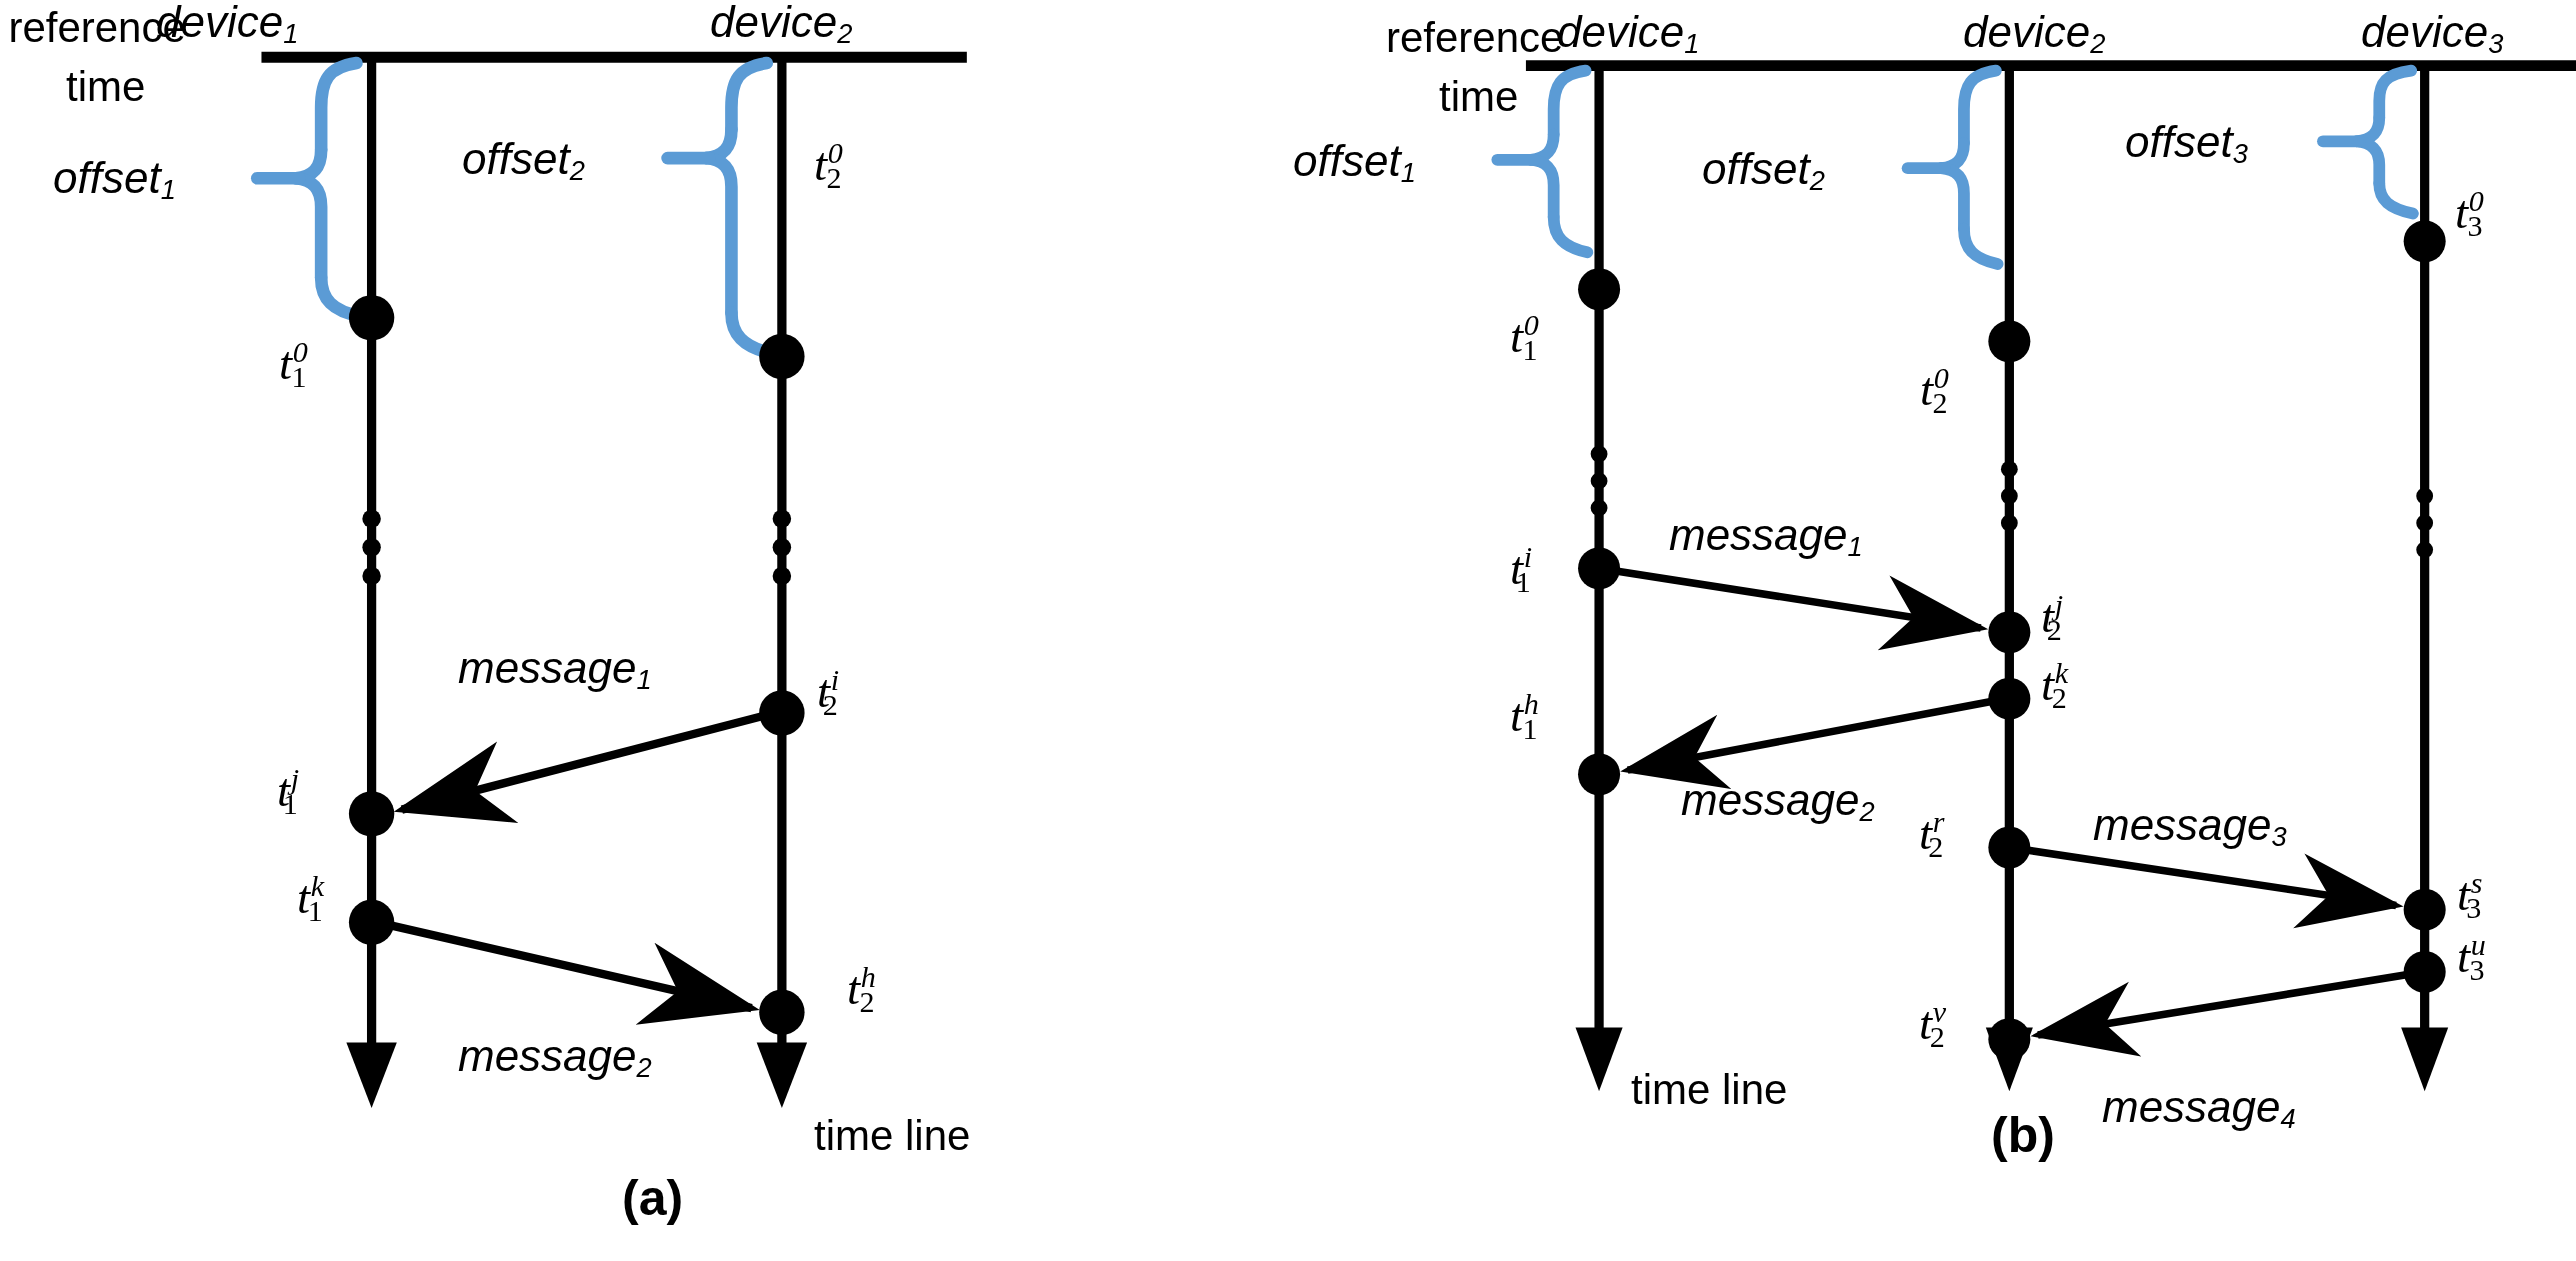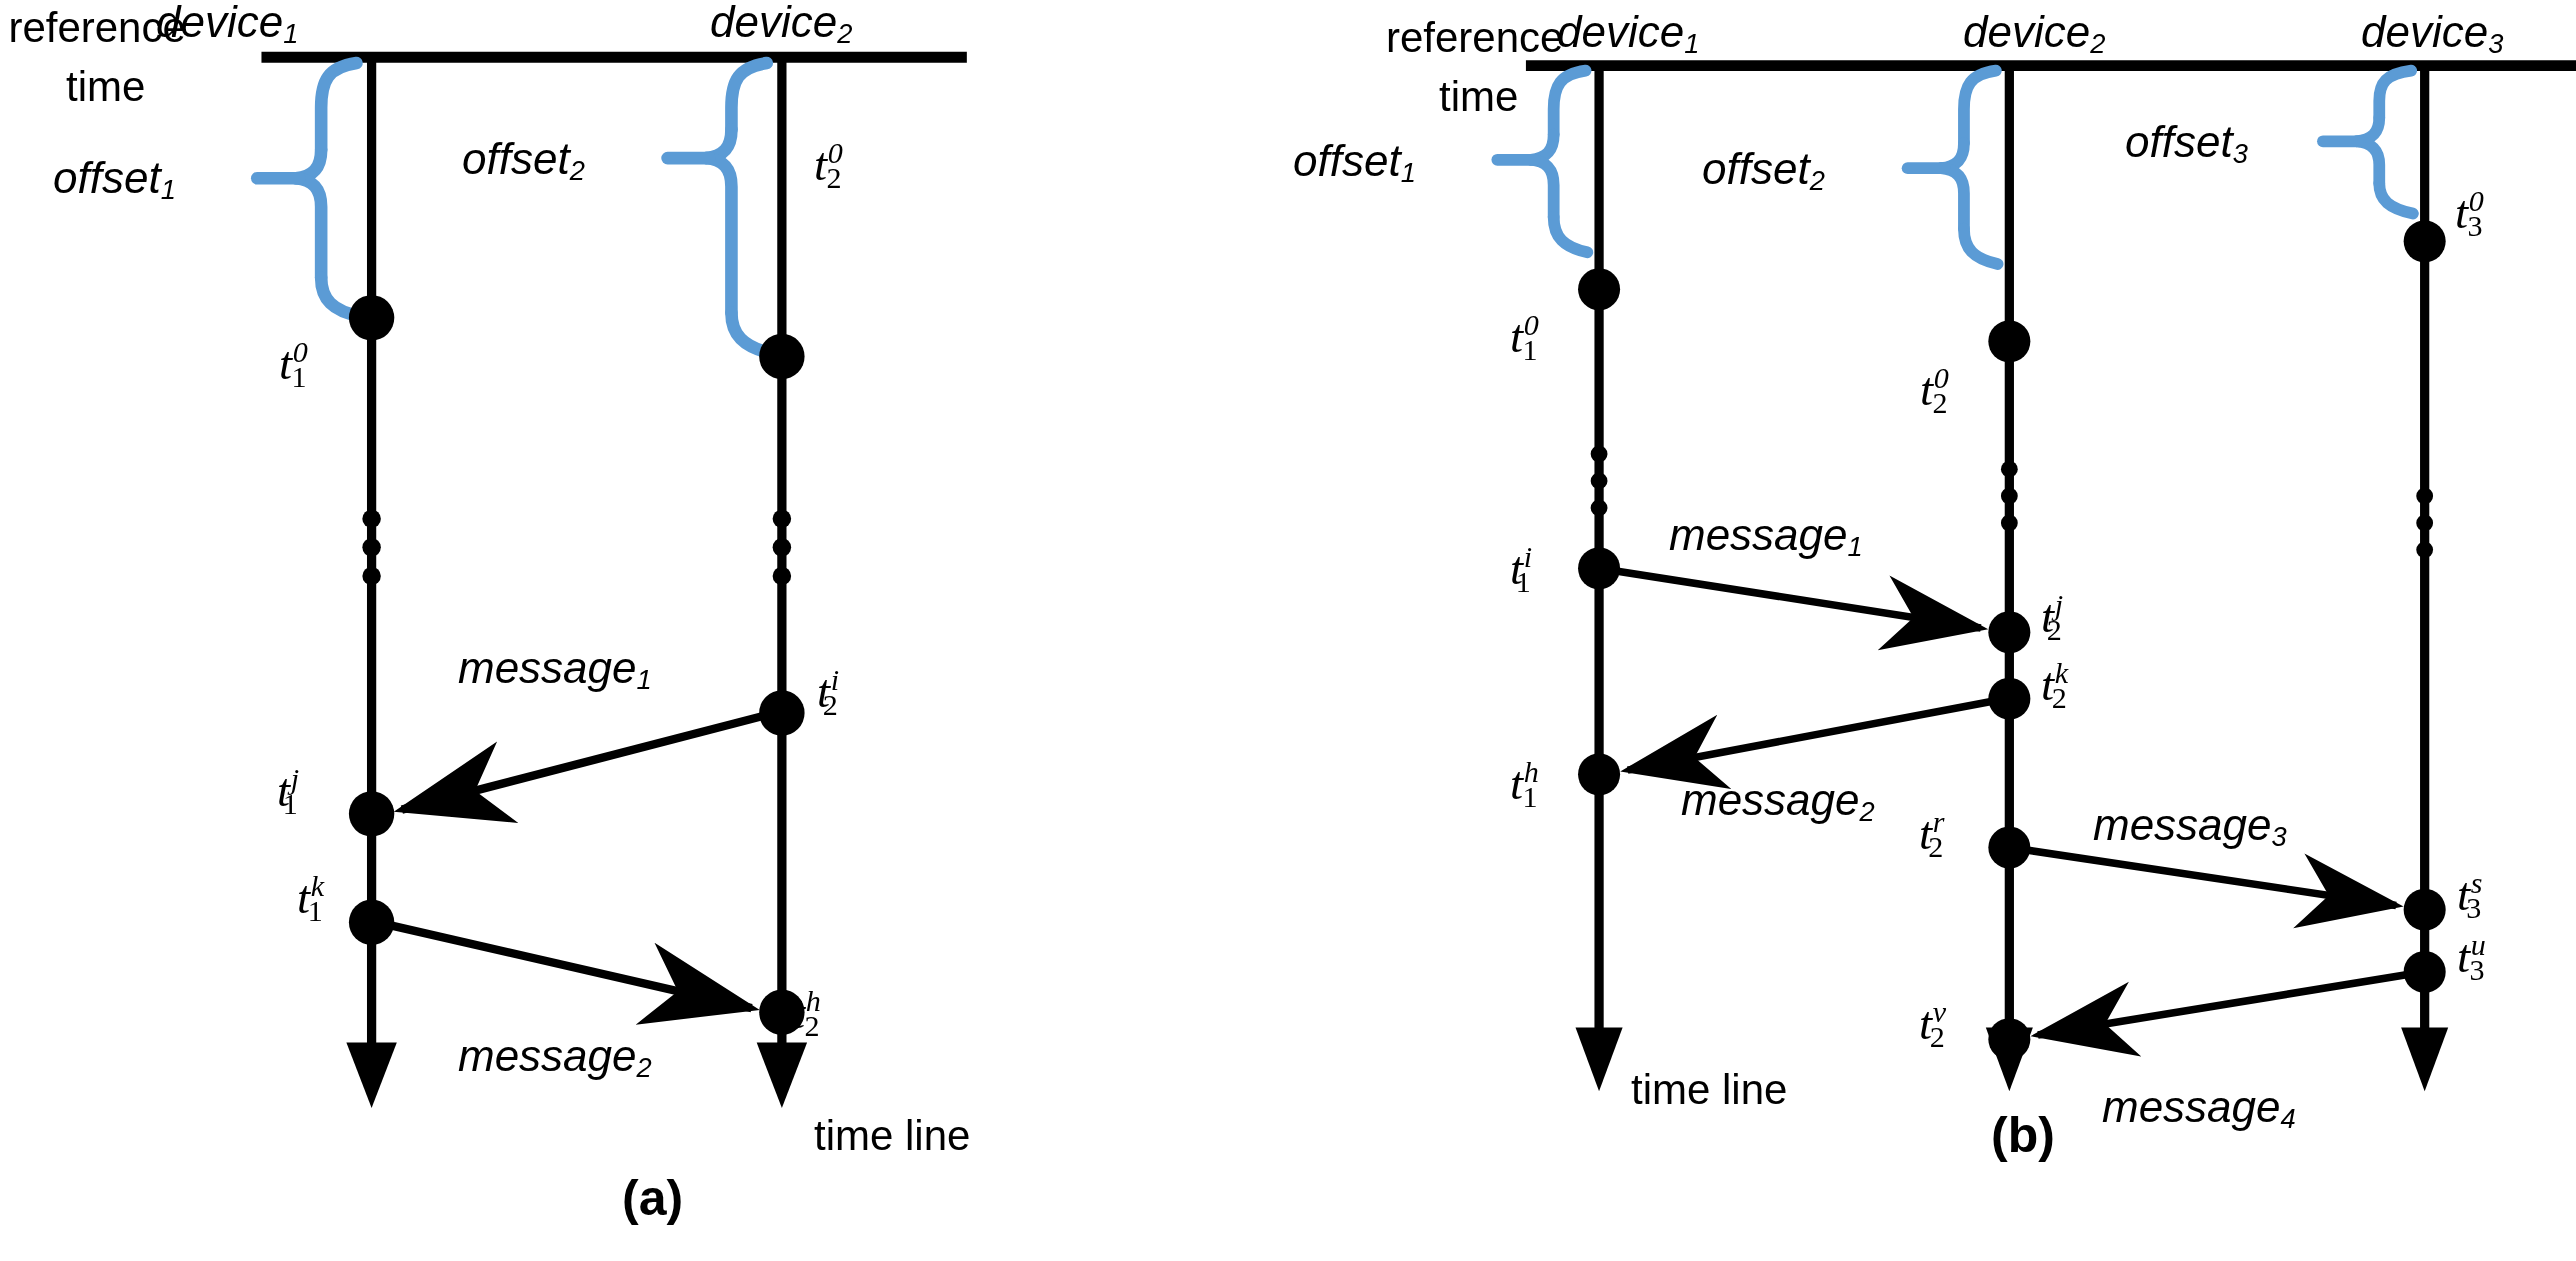--- a/index.html
+++ b/index.html
@@ -241,21 +241,21 @@
   </div>
   <div class="lbl math" style="left:817px; top:668px;">
     <span>t</span><span class="sup">i</span><span class="sb">2</span>
   </div>
   <div class="lbl math" style="left:277px; top:767px;">
     <span>t</span><span class="sup">j</span><span class="sb">1</span>
   </div>
   <div class="lbl math" style="left:277px; top:874px;margin-left:20px;">
     <span>t</span><span class="sup">k</span><span class="sb">1</span>
   </div>
-  <div class="lbl math" style="left:792px; top:965px;margin-top:24px;">
+  <div class="lbl math" style="left:847px; top:965px;">
     <span>t</span><span class="sup">h</span><span class="sb">2</span>
   </div>
 
   <div class="lbl ital" style="left:458px; top:646px;">
     <span>message</span><span class="sub">1</span>
   </div>
   <div class="lbl ital" style="left:458px; top:1034px;">
     <span>message</span><span class="sub">2</span>
   </div>
 
@@ -297,21 +297,21 @@
   </div>
   <div class="lbl math" style="left:1510px; top:545px;">
     <span>t</span><span class="sup">i</span><span class="sb">1</span>
   </div>
   <div class="lbl math" style="left:2041px; top:593px;">
     <span>t</span><span class="sup">j</span><span class="sb">2</span>
   </div>
   <div class="lbl math" style="left:2041px; top:661px;">
     <span>t</span><span class="sup">k</span><span class="sb">2</span>
   </div>
-  <div class="lbl math" style="left:1510px; top:760px;">
+  <div class="lbl math" style="left:1510px; top:692px;">
     <span>t</span><span class="sup">h</span><span class="sb">1</span>
   </div>
   <div class="lbl math" style="left:1919px; top:810px;">
     <span>t</span><span class="sup">r</span><span class="sb">2</span>
   </div>
   <div class="lbl math" style="left:2457px; top:871px;">
     <span>t</span><span class="sup">s</span><span class="sb">3</span>
   </div>
   <div class="lbl math" style="left:2457px; top:933px;">
     <span>t</span><span class="sup">u</span><span class="sb">3</span>

